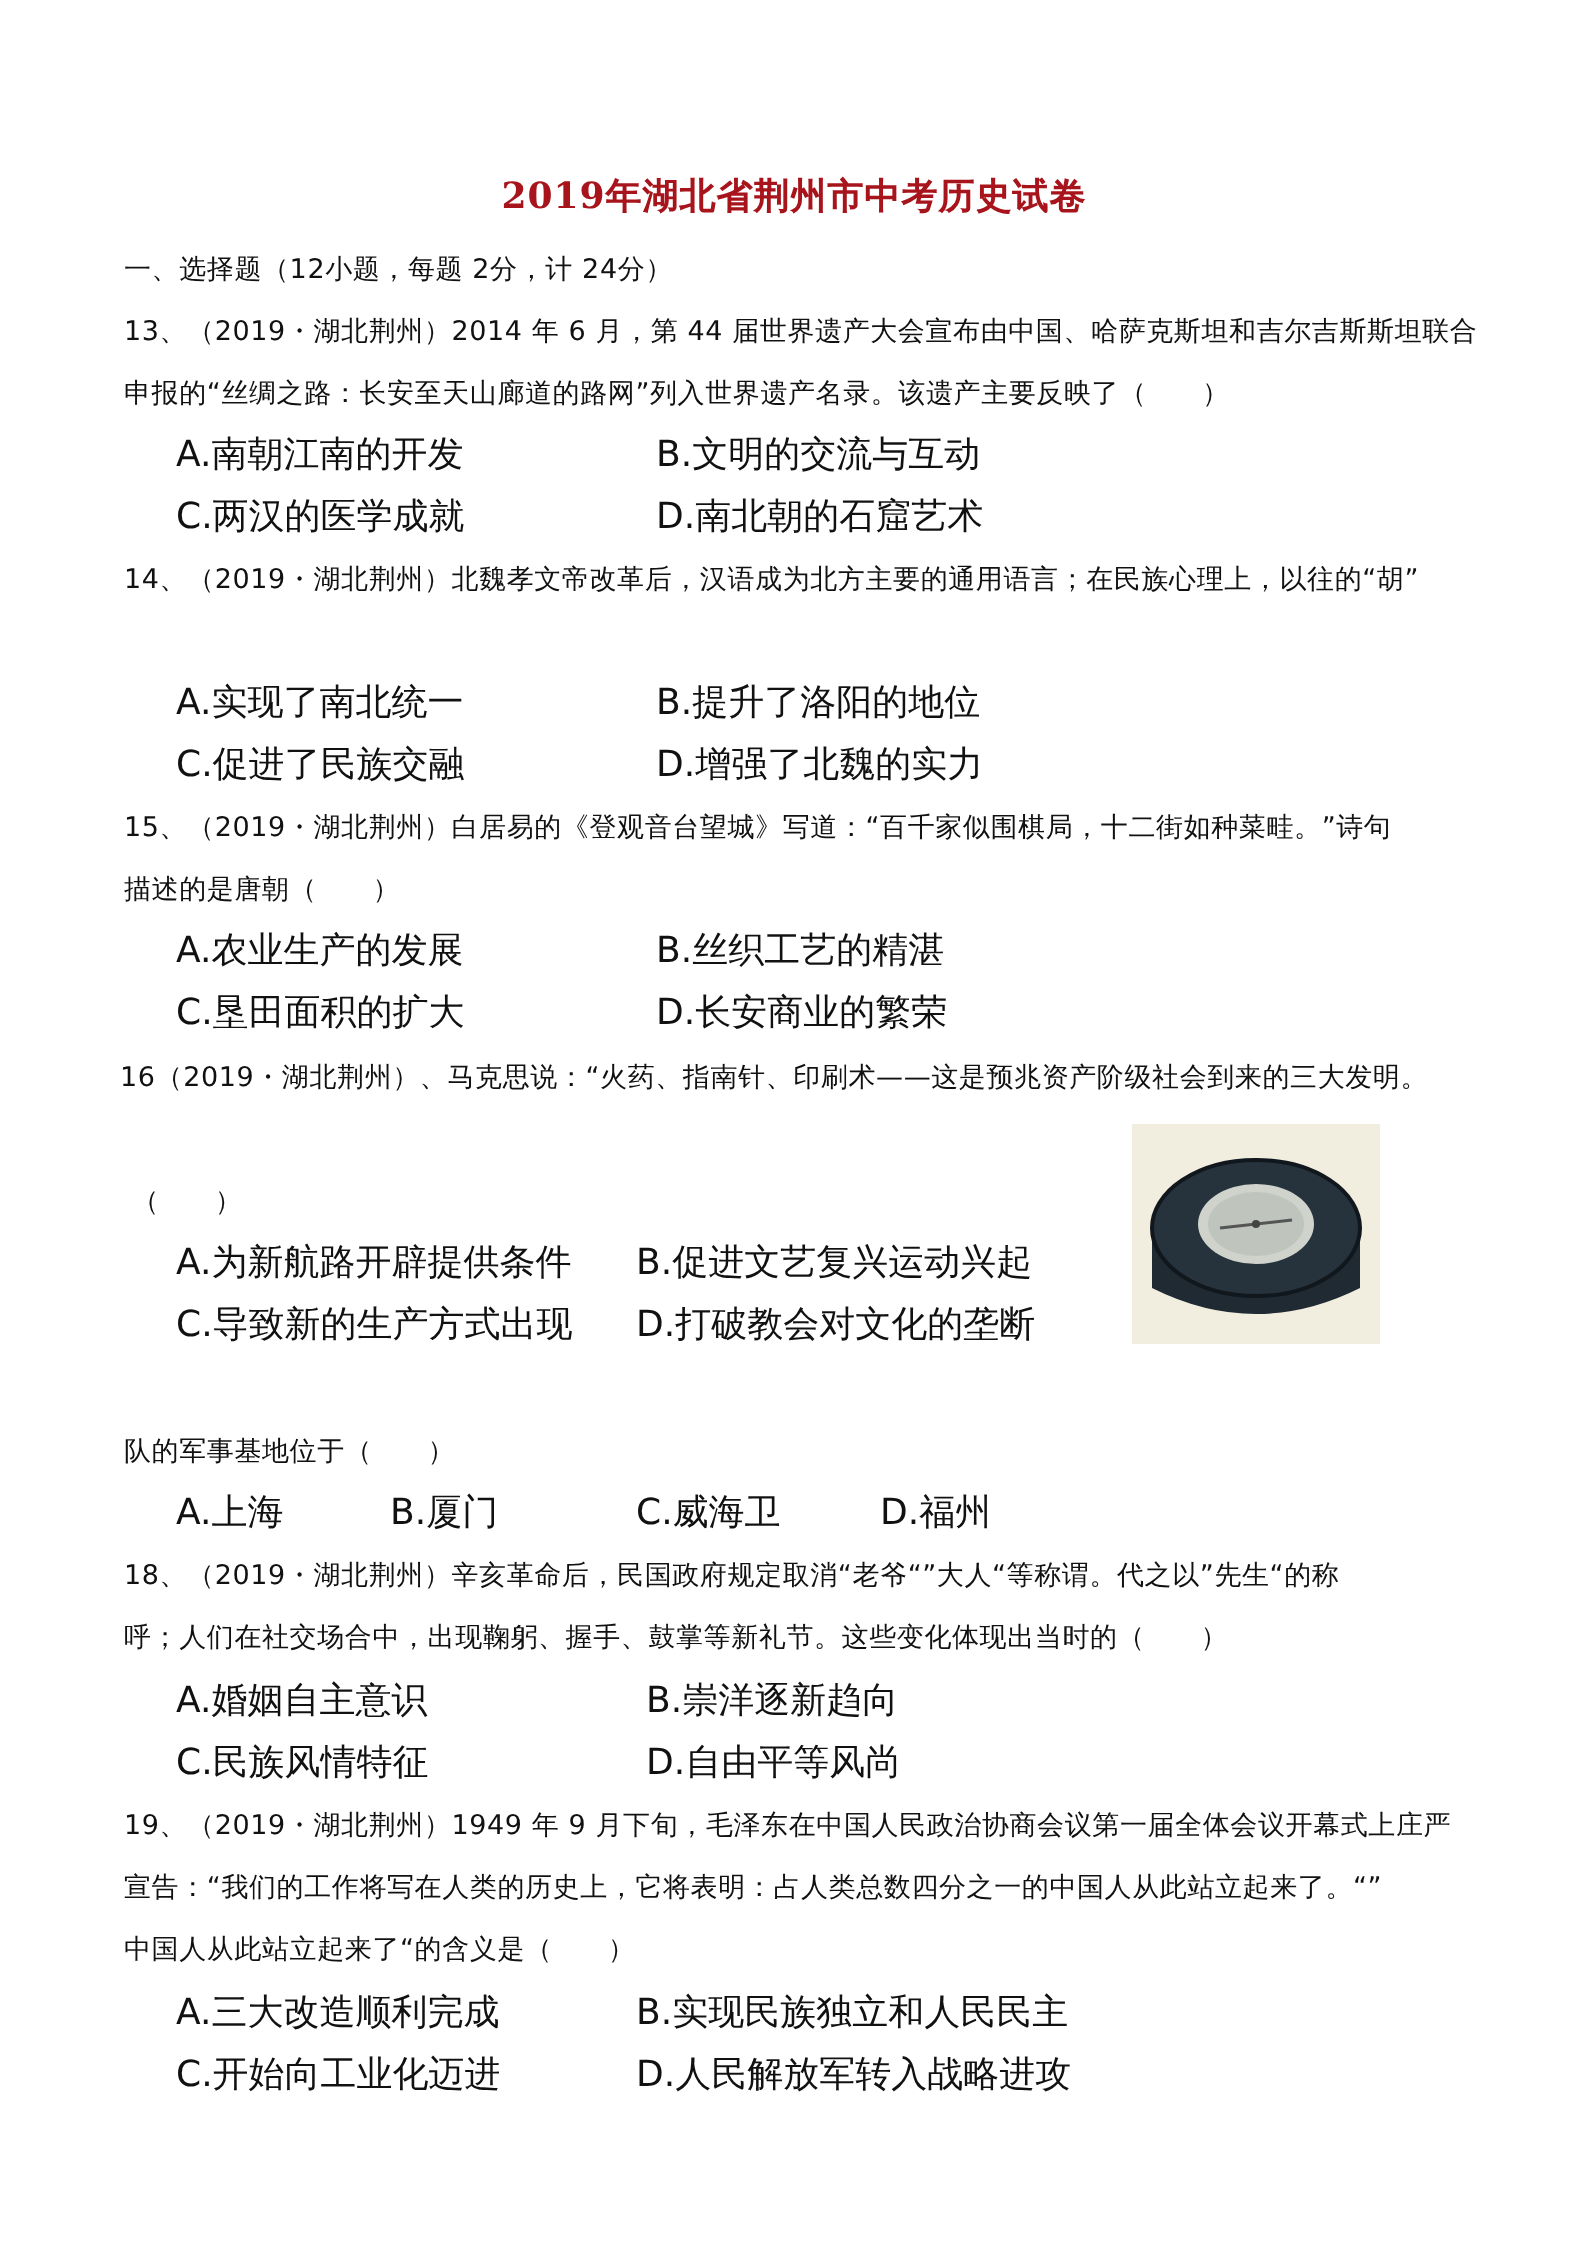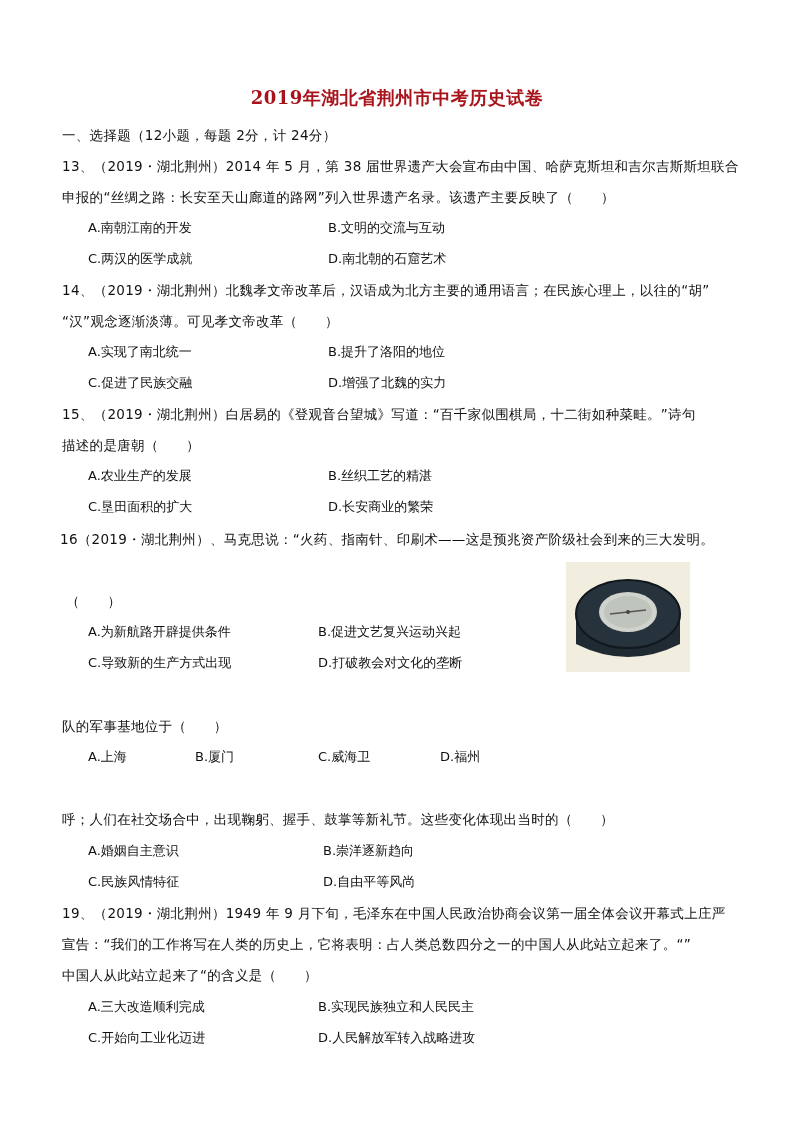--- a/index.html
+++ b/index.html
@@ -11,42 +11,41 @@
     .page { position: absolute; left: 0; top: 0; width: 710px; height: 1123px; }
     .title {
       position: absolute; left: 0; width: 794px; top: 86px;
       text-align: center; font-family: "DejaVu Serif", "Liberation Serif", serif;
       font-size: 18px; font-weight: bold; color: #a8141b; letter-spacing: 0.5px;
     }
     .line {
       position: absolute; left: 62px; font-size: 13.5px; line-height: 18px;
       white-space: nowrap; letter-spacing: 0.3px; text-align: center;
     }
-    .opt { position: absolute; font-size: 13px; line-height: 18px; white-space: nowrap; }
+    .opt { position: absolute; font-size: 18px; line-height: 18px; white-space: nowrap; }
     .compass {
       position: absolute; left: 566px; top: 562px; width: 124px; height: 110px;
       background: #f4efe0;
     }
   </style>
 </head>
 <body>
 
 <div class="page">
   <div class="title">2019年湖北省荆州市中考历史试卷</div>
   <div class="line" style="top:126px">一、选择题（12小题，每题 2分，计 24分）</div>
 
-  <div class="line" style="top:157px">13、（2019・湖北荆州）2014 年 5 月，第 38 届世界遗产大会宣布由中国、哈萨克斯坦和吉尔吉斯斯坦联合</div>
+  <div class="line" style="top:157px">13、（2019・湖北荆州）2014 年 6 月，第 44 届世界遗产大会宣布由中国、哈萨克斯坦和吉尔吉斯斯坦联合</div>
   <div class="line" style="top:188px">申报的“丝绸之路：长安至天山廊道的路网”列入世界遗产名录。该遗产主要反映了（　　）</div>
   <div class="opt" style="left:88px;top:219px">A.南朝江南的开发</div>
   <div class="opt" style="left:328px;top:219px">B.文明的交流与互动</div>
   <div class="opt" style="left:88px;top:250px">C.两汉的医学成就</div>
   <div class="opt" style="left:328px;top:250px">D.南北朝的石窟艺术</div>
 
   <div class="line" style="top:281px">14、（2019・湖北荆州）北魏孝文帝改革后，汉语成为北方主要的通用语言；在民族心理上，以往的“胡”</div>
-  <div class="line" style="top:312px">“汉”观念逐渐淡薄。可见孝文帝改革（　　）</div>
   <div class="opt" style="left:88px;top:343px">A.实现了南北统一</div>
   <div class="opt" style="left:328px;top:343px">B.提升了洛阳的地位</div>
   <div class="opt" style="left:88px;top:374px">C.促进了民族交融</div>
   <div class="opt" style="left:328px;top:374px">D.增强了北魏的实力</div>
 
   <div class="line" style="top:405px">15、（2019・湖北荆州）白居易的《登观音台望城》写道：“百千家似围棋局，十二街如种菜畦。”诗句</div>
   <div class="line" style="top:436px">描述的是唐朝（　　）</div>
   <div class="opt" style="left:88px;top:467px">A.农业生产的发展</div>
   <div class="opt" style="left:328px;top:467px">B.丝织工艺的精湛</div>
   <div class="opt" style="left:88px;top:498px">C.垦田面积的扩大</div>
@@ -71,20 +70,21 @@
       <ellipse cx="62" cy="52" rx="52" ry="34" fill="none" stroke="#10171d" stroke-width="2"></ellipse>
     </svg>
   </div>
 
   <div class="line" style="top:717px">队的军事基地位于（　　）</div>
   <div class="opt" style="left:88px;top:748px">A.上海</div>
   <div class="opt" style="left:195px;top:748px">B.厦门</div>
   <div class="opt" style="left:318px;top:748px">C.威海卫</div>
   <div class="opt" style="left:440px;top:748px">D.福州</div>
 
+  <div class="line" style="top:779px">18、（2019・湖北荆州）辛亥革命后，民国政府规定取消“老爷“”大人“等称谓。代之以”先生“的称</div>
   <div class="line" style="top:810px">呼；人们在社交场合中，出现鞠躬、握手、鼓掌等新礼节。这些变化体现出当时的（　　）</div>
   <div class="opt" style="left:88px;top:842px">A.婚姻自主意识</div>
   <div class="opt" style="left:323px;top:842px">B.崇洋逐新趋向</div>
   <div class="opt" style="left:88px;top:873px">C.民族风情特征</div>
   <div class="opt" style="left:323px;top:873px">D.自由平等风尚</div>
 
   <div class="line" style="top:904px">19、（2019・湖北荆州）1949 年 9 月下旬，毛泽东在中国人民政治协商会议第一届全体会议开幕式上庄严</div>
   <div class="line" style="top:935px">宣告：“我们的工作将写在人类的历史上，它将表明：占人类总数四分之一的中国人从此站立起来了。“”</div>
   <div class="line" style="top:966px">中国人从此站立起来了“的含义是（　　）</div>
   <div class="opt" style="left:88px;top:998px">A.三大改造顺利完成</div>

